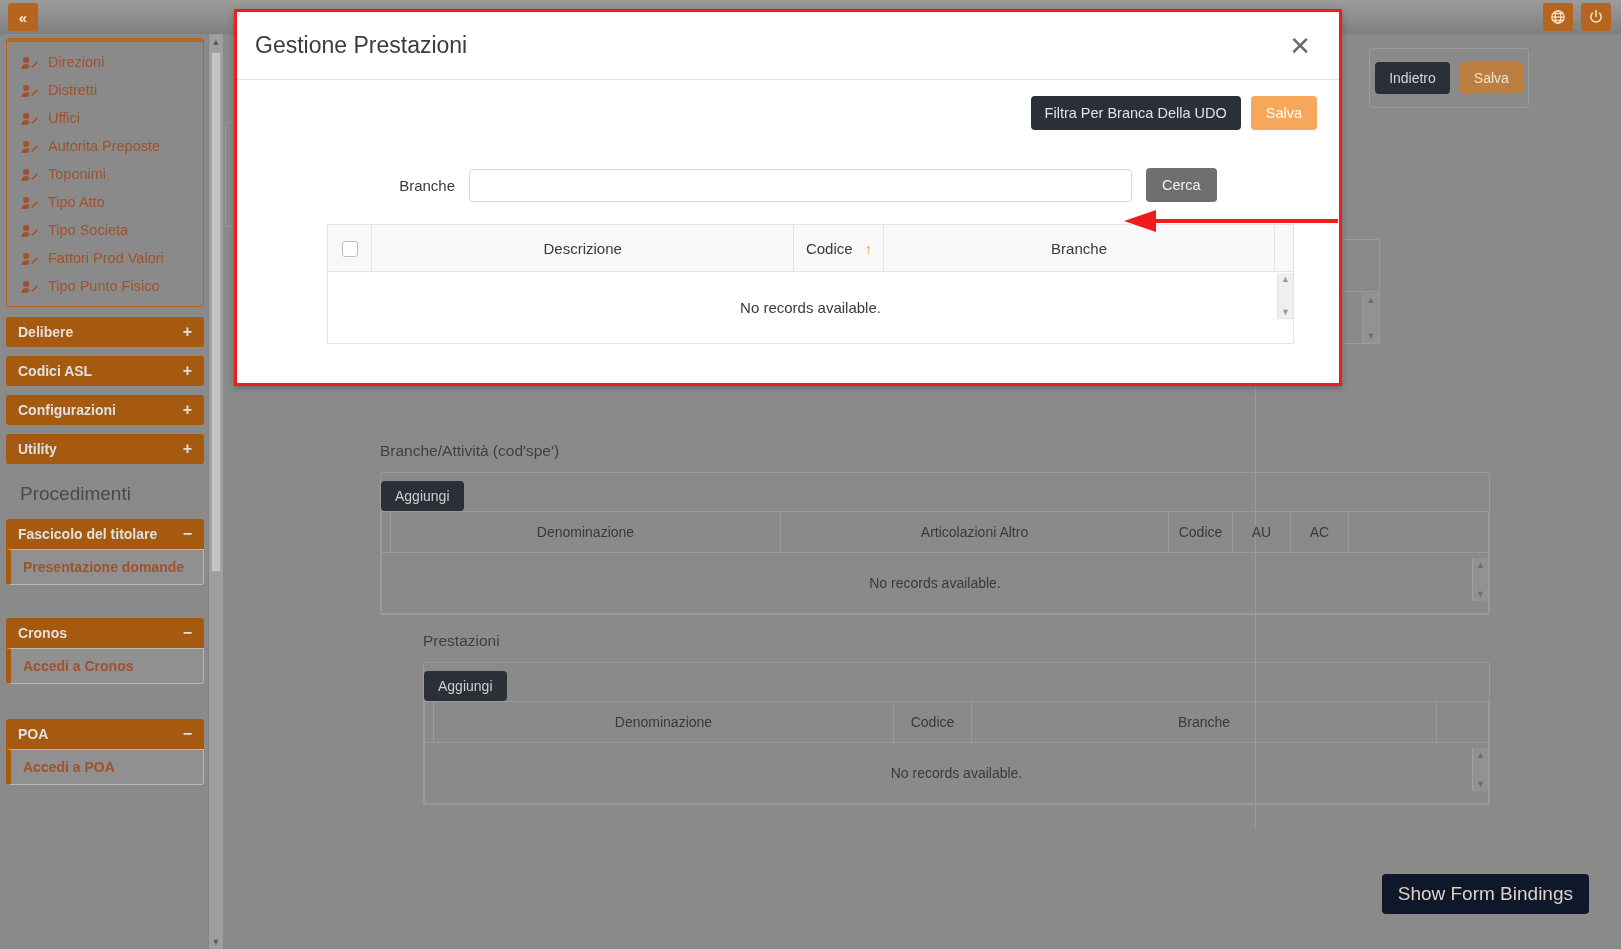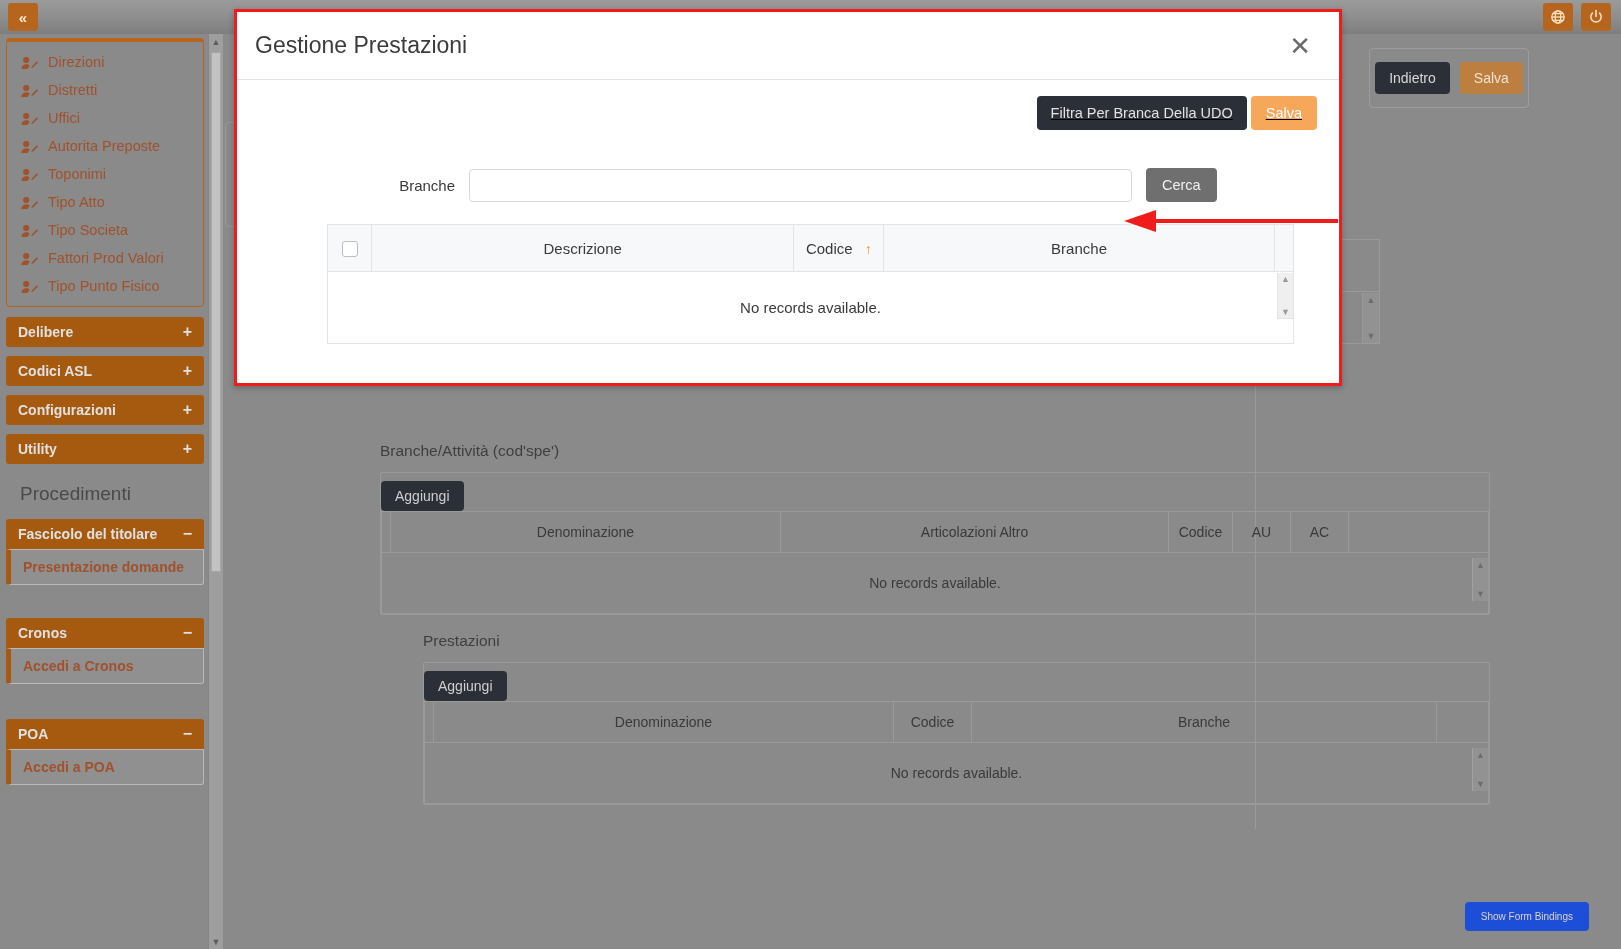--- a/index.html
+++ b/index.html
@@ -284,27 +284,27 @@
     background: #929292;
     border-left: 1px solid #a2a2a2;
   }
   .tbl-scroll .ar { position: absolute; left:0; right:0; text-align:center; font-size: 9px; color: #6d6d6d; }
   .tbl-scroll .ar.u { top: 2px; }
   .tbl-scroll .ar.d { bottom: 2px; }
 
   #show-bindings-btn {
     position: absolute;
     right: 32px;
-    bottom: 18px;
-    background: #1d4ed8;
+    bottom: 35px;
+    background: #0f172a;
     color: #ddd3c4;
     border: none;
     border-radius: 4px;
     padding: 9px 16px;
-    font-size: 10px;
+    font-size: 19px;
     font-family: "Liberation Sans", sans-serif;
     cursor: pointer;
   }
 
   
   #modal-outline {
     position: absolute;
     top: 9px;
     left: 234px;
     width: 1108px;
@@ -334,22 +334,21 @@
     padding: 2px 6px;
   }
   #modal-body {
     position: relative;
     padding: 16px 22px 0 22px;
     height: calc(100% - 68px);
   }
   #modal-actions {
     display: flex;
     justify-content: flex-end;
-    gap: 4px;
-    text-decoration: underline;
+    gap: 10px;
   }
   .btn-filter {
     background: #2b2f38;
     color: #e2e2e2;
     border: none;
     border-radius: 4px;
     padding: 9px 14px;
     font-size: 14.5px;
     font-family: "Liberation Sans", sans-serif;
     cursor: pointer;

